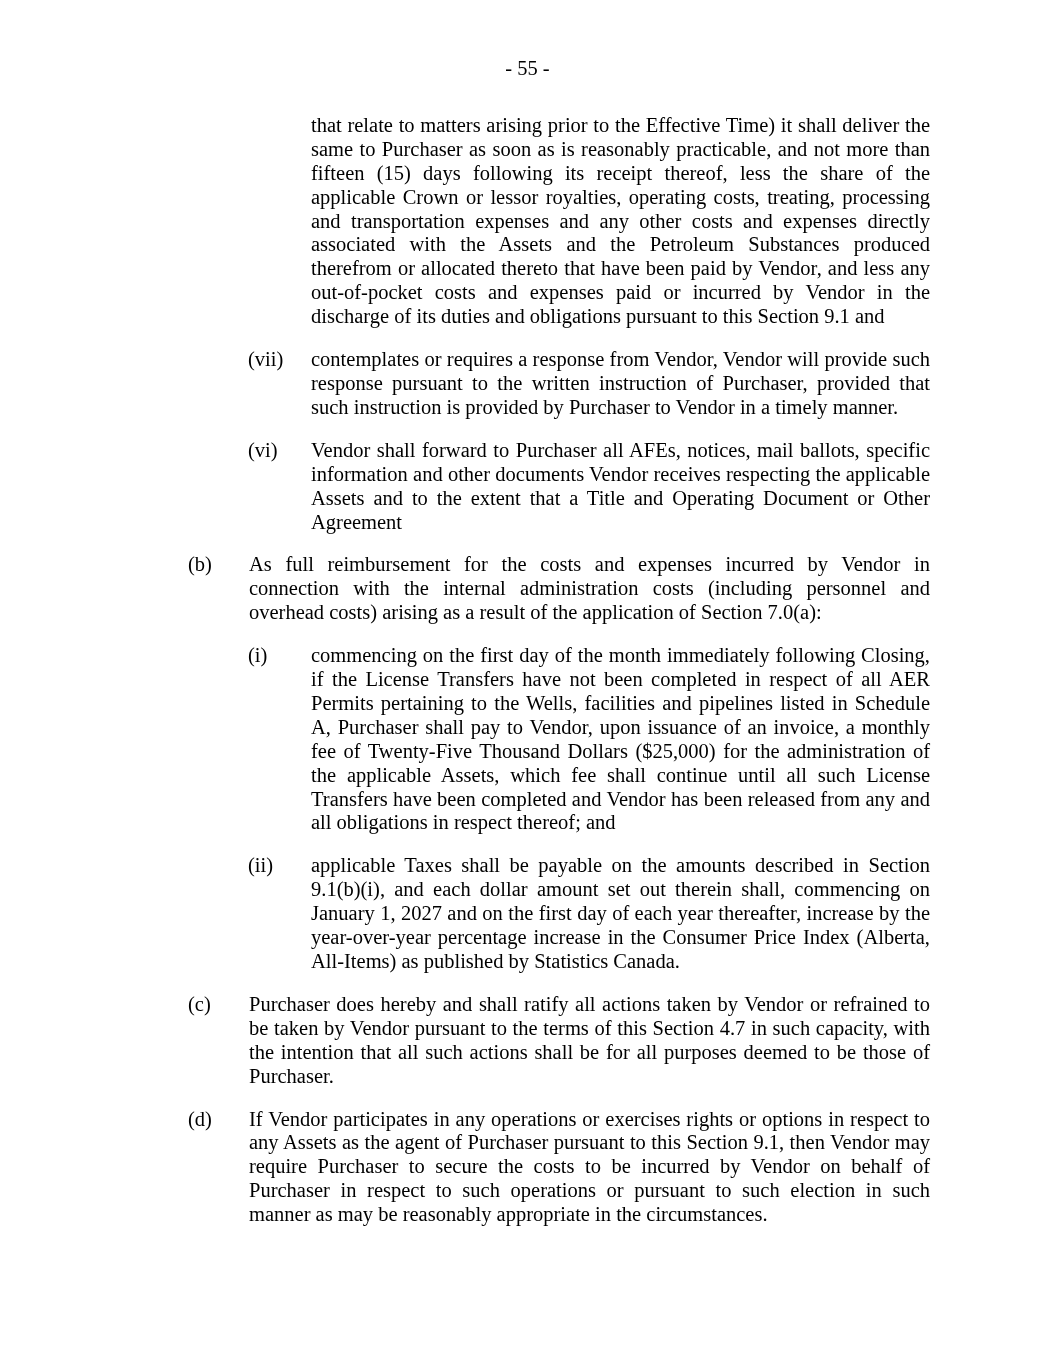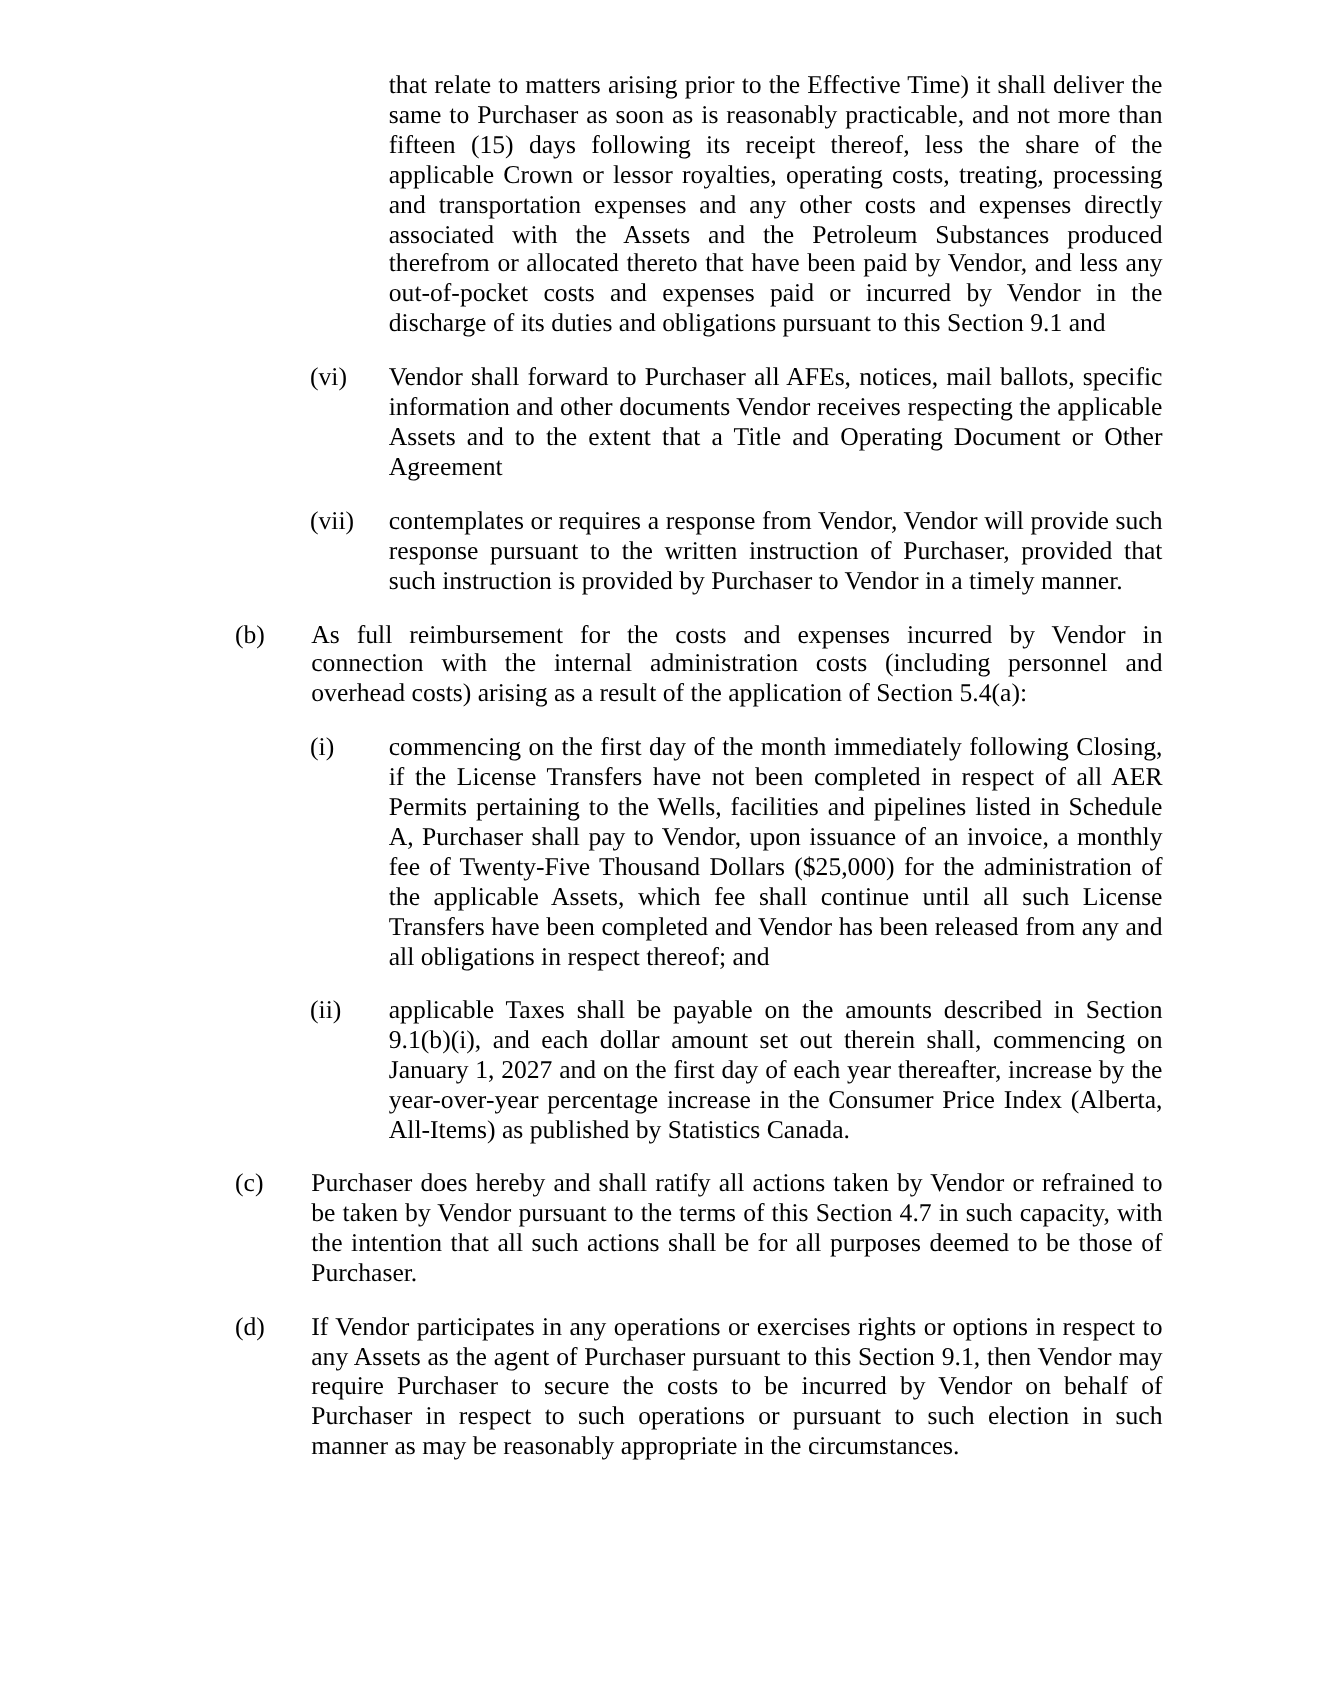--- a/index.html
+++ b/index.html
@@ -40,38 +40,39 @@
   }
   .para.lvl0 > .clause-label {
     left: -61px;
   }
 </style>
 </head>
 <body>
 
 <div class="page">
 
+  <div class="page-number">- 55 -</div>
 
   <div class="para lvl1">
     <span class="clause-text">that relate to matters arising prior to the Effective Time) it shall deliver the same to Purchaser as soon as is reasonably practicable, and not more than fifteen (15) days following its receipt thereof, less the share of the applicable Crown or lessor royalties, operating costs, treating, processing and transportation expenses and any other costs and expenses directly associated with the Assets and the Petroleum Substances produced therefrom or allocated thereto that have been paid by Vendor, and less any out-of-pocket costs and expenses paid or incurred by Vendor in the discharge of its duties and obligations pursuant to this Section 9.1 and</span>
+  </div>
+
+  <div class="para lvl1">
+    <span class="clause-label">(vii)</span>
+    <span class="clause-text">contemplates or requires a response from Vendor, Vendor will provide such response pursuant to the written instruction of Purchaser, provided that such instruction is provided by Purchaser to Vendor in a timely manner.</span>
   </div>
 
   <div class="para lvl1">
     <span class="clause-label">(vi)</span>
     <span class="clause-text">Vendor shall forward to Purchaser all AFEs, notices, mail ballots, specific information and other documents Vendor receives respecting the applicable Assets and to the extent that a Title and Operating Document or Other Agreement</span>
   </div>
 
-  <div class="para lvl1">
-    <span class="clause-label">(vii)</span>
-    <span class="clause-text">contemplates or requires a response from Vendor, Vendor will provide such response pursuant to the written instruction of Purchaser, provided that such instruction is provided by Purchaser to Vendor in a timely manner.</span>
-  </div>
-
   <div class="para lvl0">
     <span class="clause-label">(b)</span>
-    <span class="clause-text">As full reimbursement for the costs and expenses incurred by Vendor in connection with the internal administration costs (including personnel and overhead costs) arising as a result of the application of Section 5.4(a):</span>
+    <span class="clause-text">As full reimbursement for the costs and expenses incurred by Vendor in connection with the internal administration costs (including personnel and overhead costs) arising as a result of the application of Section 7.0(a):</span>
   </div>
 
   <div class="para lvl1">
     <span class="clause-label">(i)</span>
     <span class="clause-text">commencing on the first day of the month immediately following Closing, if the License Transfers have not been completed in respect of all AER Permits pertaining to the Wells, facilities and pipelines listed in Schedule A, Purchaser shall pay to Vendor, upon issuance of an invoice, a monthly fee of Twenty-Five Thousand Dollars ($25,000) for the administration of the applicable Assets, which fee shall continue until all such License Transfers have been completed and Vendor has been released from any and all obligations in respect thereof; and</span>
   </div>
 
   <div class="para lvl1">
     <span class="clause-label">(ii)</span>
     <span class="clause-text">applicable Taxes shall be payable on the amounts described in Section 9.1(b)(i), and each dollar amount set out therein shall, commencing on January 1, 2027 and on the first day of each year thereafter, increase by the year-over-year percentage increase in the Consumer Price Index (Alberta, All-Items) as published by Statistics Canada.</span>

